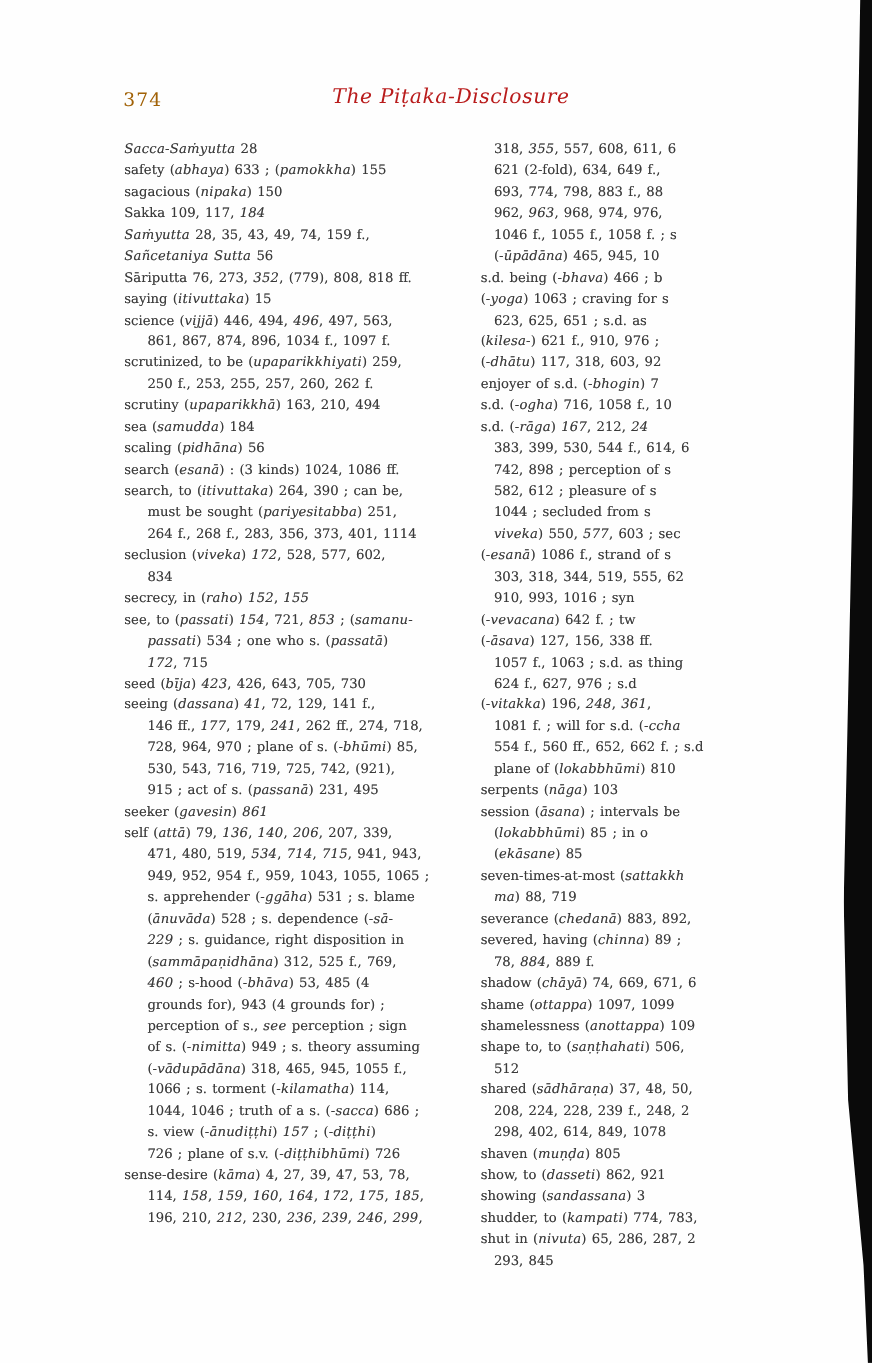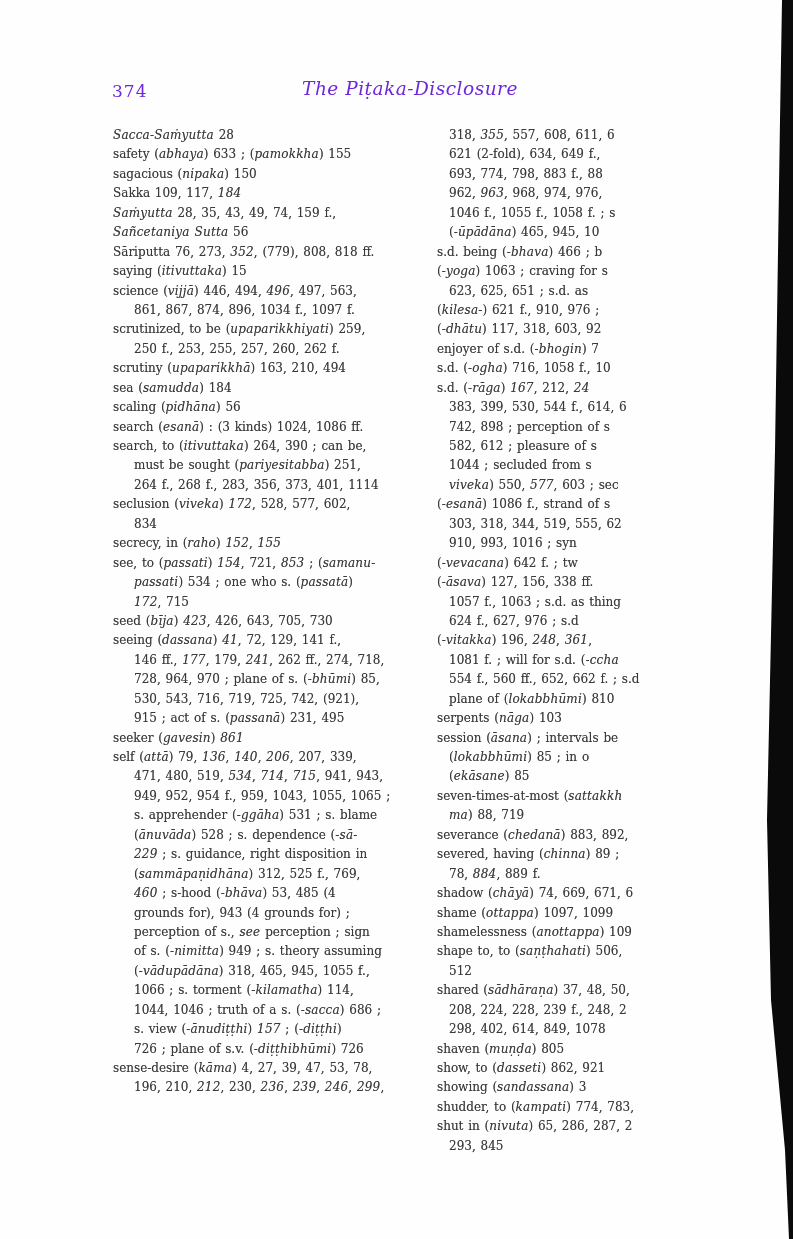--- a/index.html
+++ b/index.html
@@ -7,26 +7,26 @@
     position:relative;
     width:793px;height:1239px;
     background:#fefefe;
     overflow:hidden;
     font-family:"DejaVu Serif","Liberation Serif",serif;
     color:#3a3a3a;
   }
   .header{position:absolute;top:78px;left:0;width:793px;height:30px;}
   .pagenum{
     position:absolute;left:112px;top:3px;
-    font-size:17px;letter-spacing:1px;color:#6d28d9;
+    font-size:17px;letter-spacing:1px;color:#a16207;
   }
   .title{
     position:absolute;left:280px;width:260px;top:0;
     text-align:center;font-style:italic;font-size:18.5px;
-    letter-spacing:0.5px;color:#6d28d9;
+    letter-spacing:0.5px;color:#b91c1c;
   }
   .col{
     position:absolute;top:126px;
     font-size:12px;line-height:19.45px;
     word-spacing:0.08em;
     text-shadow:0 0 0.5px rgba(70,70,70,0.55);
   }
   .col-left{left:113px;width:327px;}
   .col-right{left:437px;width:356px;overflow:hidden;}
   .line{white-space:nowrap;height:19.45px;overflow:hidden;}
@@ -91,20 +91,21 @@
       <div class="line ind"><i>460</i> ;  s-hood  (<i>-bhāva</i>)  53,  485  (4</div>
       <div class="line ind">grounds for), 943 (4 grounds for) ;</div>
       <div class="line ind">perception of s., <i>see</i> perception ; sign</div>
       <div class="line ind">of s. (<i>-nimitta</i>) 949 ; s. theory assuming</div>
       <div class="line ind">(<i>-vādupādāna</i>) 318, 465, 945, 1055 f.,</div>
       <div class="line ind">1066 ;  s. torment (<i>-kilamatha</i>) 114,</div>
       <div class="line ind">1044, 1046 ; truth of a s. (<i>-sacca</i>) 686 ;</div>
       <div class="line ind">s. view (<i>-ānudiṭṭhi</i>) <i>157</i> ;  (<i>-diṭṭhi</i>)</div>
       <div class="line ind">726 ;  plane of s.v. (<i>-diṭṭhibhūmi</i>) 726</div>
       <div class="line">sense-desire (<i>kāma</i>) 4, 27, 39, 47, 53, 78,</div>
+      <div class="line ind">114, <i>158</i>, <i>159</i>, <i>160</i>, <i>164</i>, <i>172</i>, <i>175</i>, <i>185</i>,</div>
       <div class="line ind">196, 210, <i>212</i>, 230, <i>236</i>, <i>239</i>, <i>246</i>, <i>299</i>,</div>
     </div>
   <div class="col col-right">
       <div class="line ind">318, <i>355</i>, 557, 608, 611, 6</div>
       <div class="line ind">621 (2-fold), 634, 649 f.,</div>
       <div class="line ind">693, 774, 798, 883 f., 88</div>
       <div class="line ind">962, <i>963</i>, 968, 974, 976,</div>
       <div class="line ind">1046 f., 1055 f., 1058 f. ; s</div>
       <div class="line ind">(<i>-ūpādāna</i>) 465, 945, 10</div>
       <div class="line">s.d. being (<i>-bhava</i>) 466 ; b</div>

